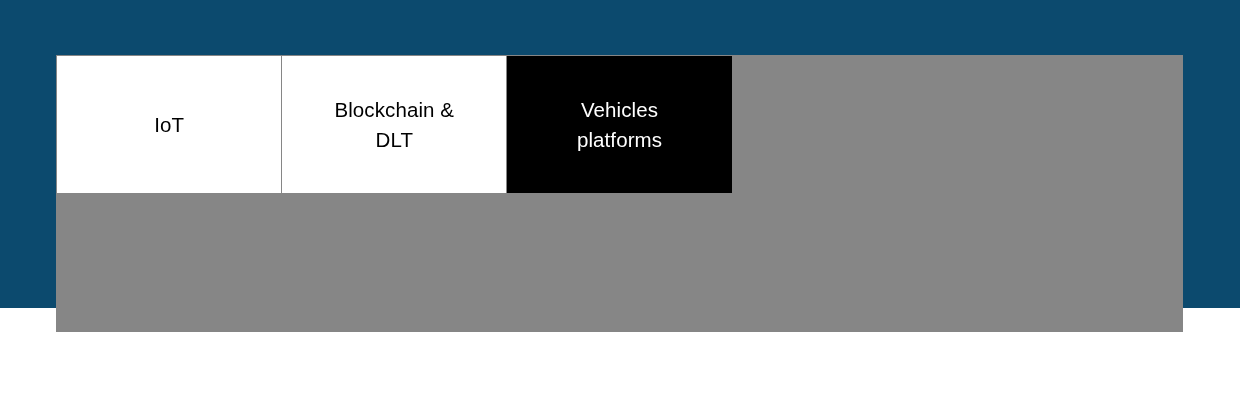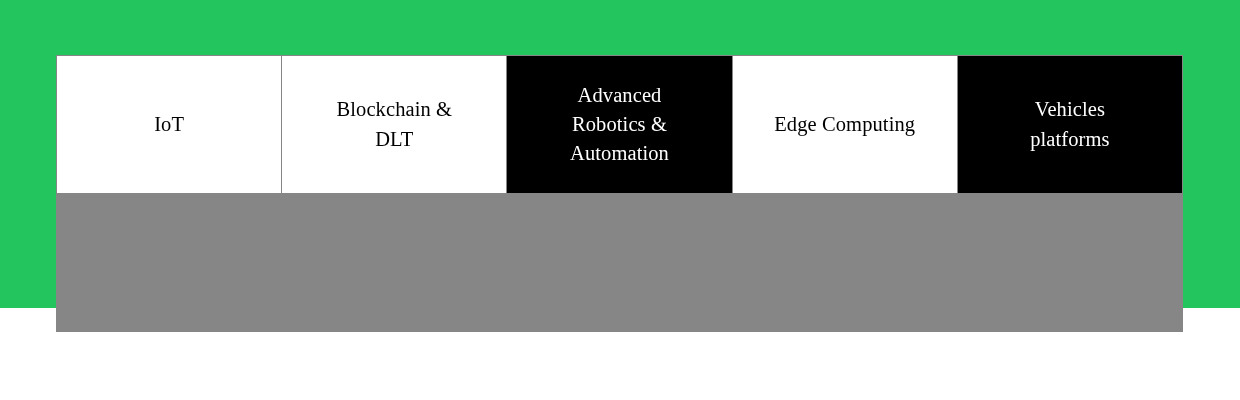--- a/index.html
+++ b/index.html
@@ -11,22 +11,21 @@
     height: 400px;
     background: #ffffff;
     font-family: "Liberation Sans", sans-serif;
     overflow: hidden;
   }
 
   #canvas {
     position: relative;
     width: 1240px;
     height: 308px;
-    background: #22c55e;
-    font-family: Liberation Serif, serif;
+    background: #0c4a6e;
   }
 
   #tech-grid {
     position: absolute;
     left: 56px;
     top: 55px;
     width: 1127px;
     height: 277px;
     display: grid;
     grid-template-columns: repeat(5, 1fr);
@@ -78,29 +77,21 @@
 
     <div class="grid-cell fill-light">
       <span class="cell-label">Blockchain &amp;
 DLT</span>
     </div>
 
 
 
 
 
-    <div class="grid-cell fill-dark">
-      <span class="cell-label">Advanced
-Robotics &amp;
-Automation</span>
-    </div>
 
-    <div class="grid-cell fill-light">
-      <span class="cell-label">Edge Computing</span>
-    </div>
 
     <div class="grid-cell fill-dark">
       <span class="cell-label">Vehicles
 platforms</span>
     </div>
 
   </div>
 </div>
 
 </body></html>

